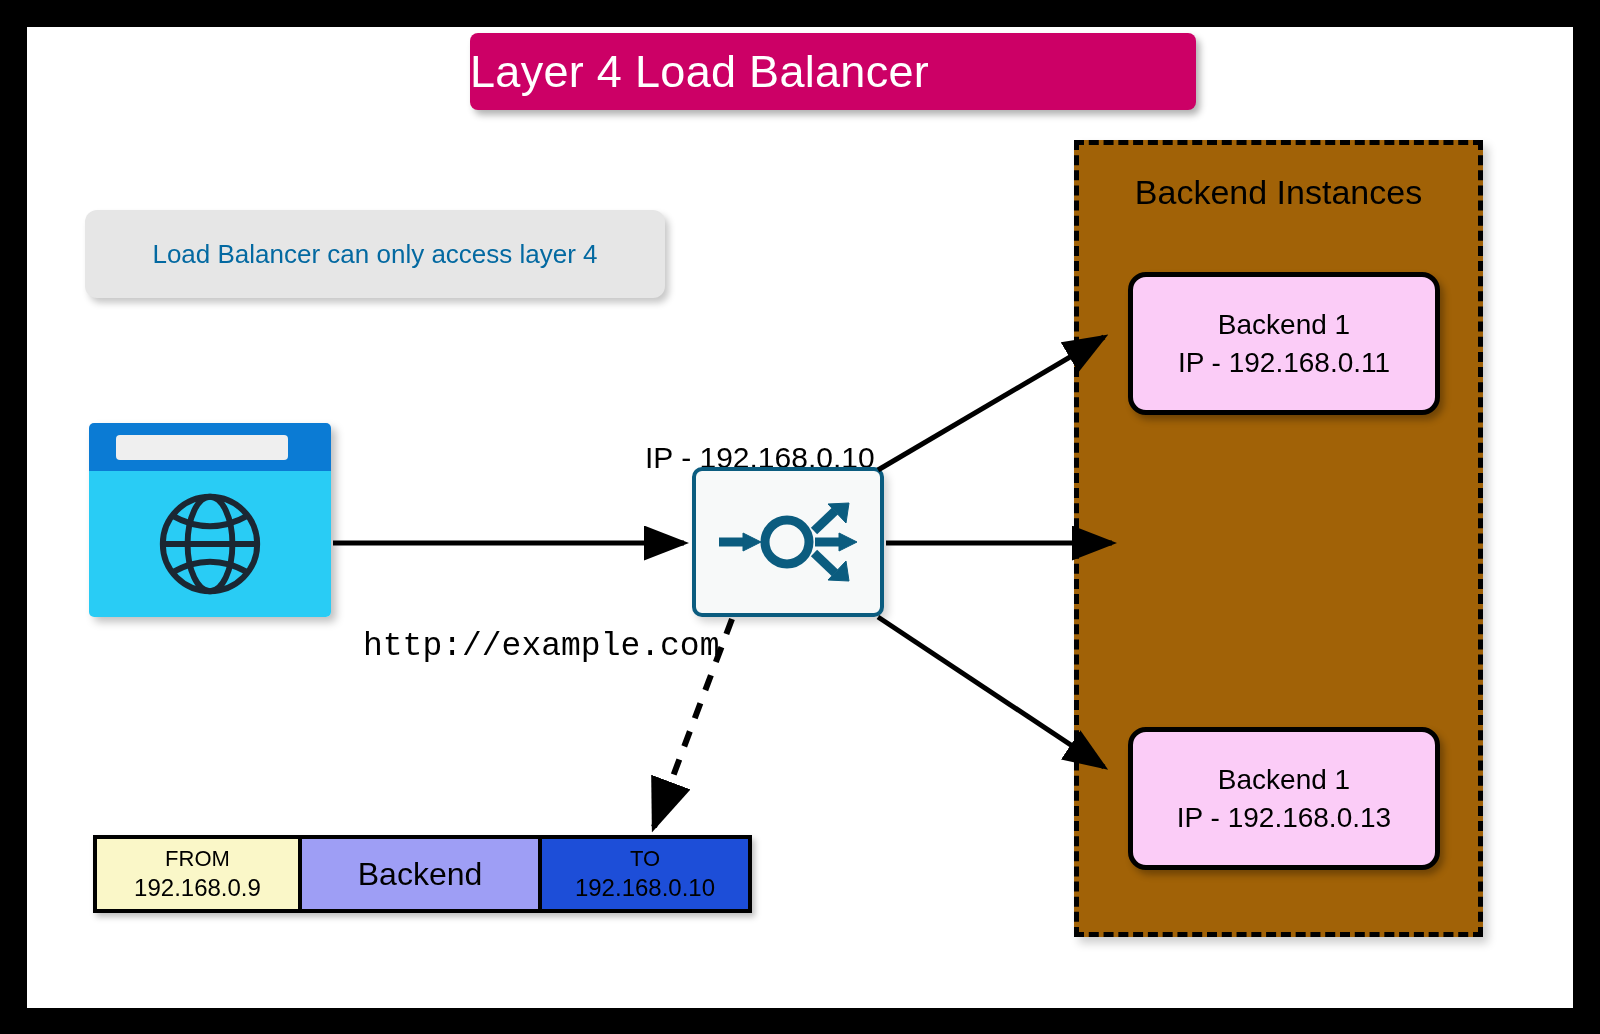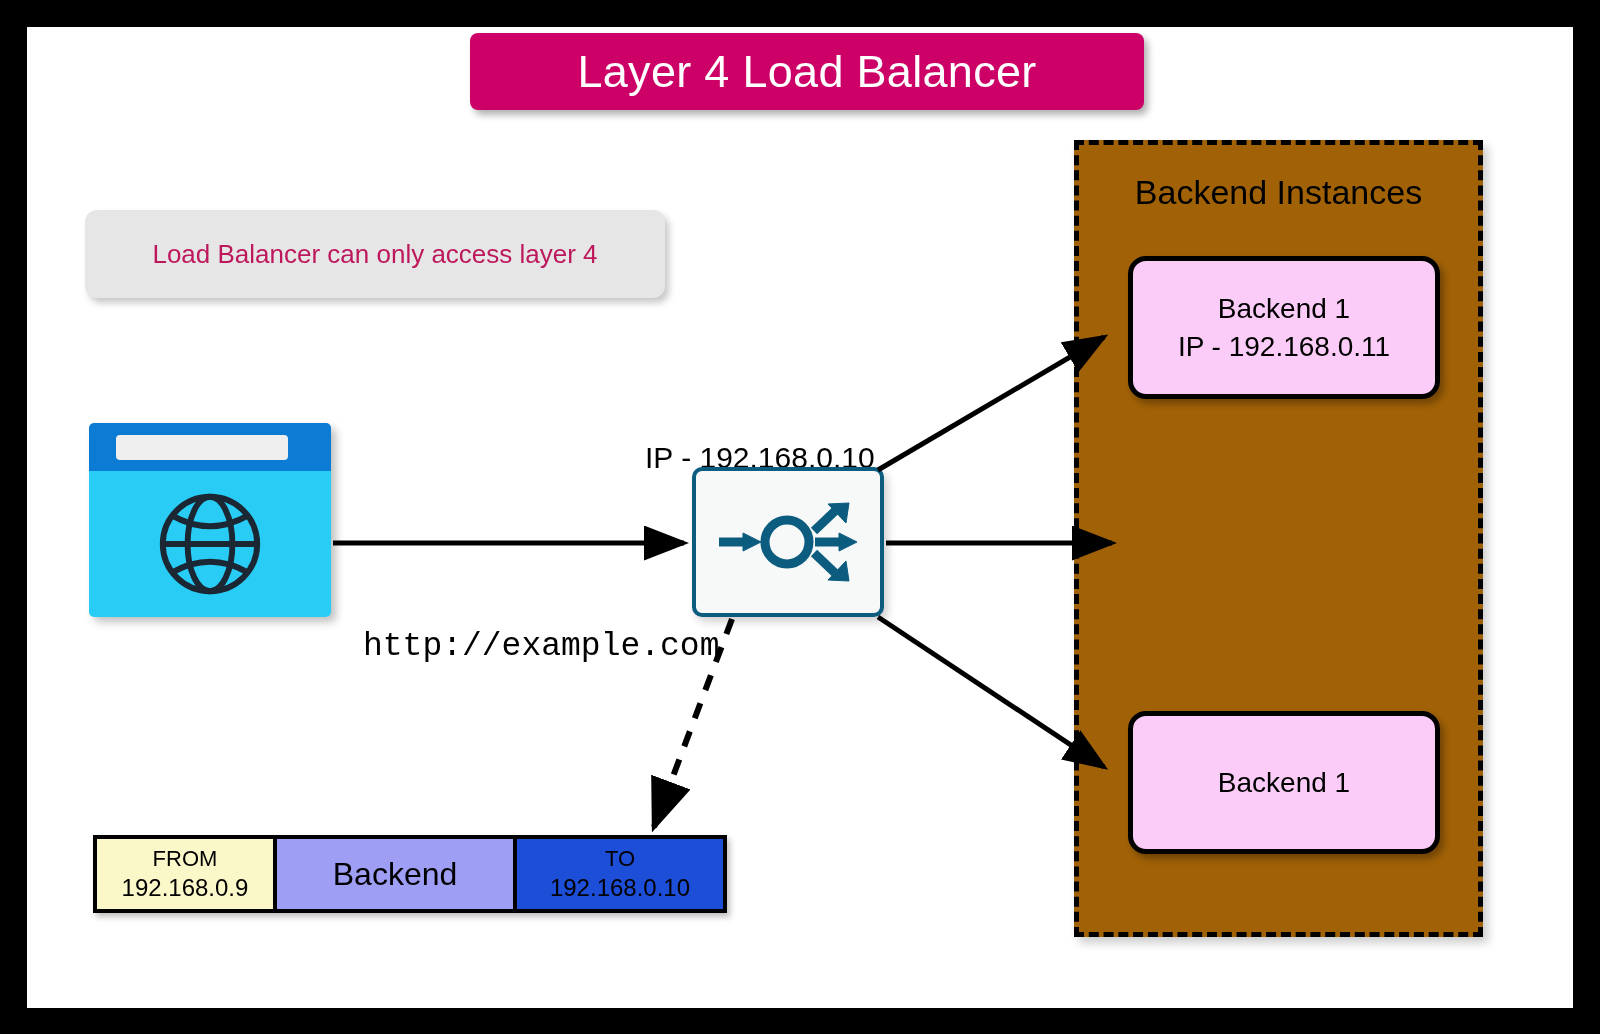--- a/index.html
+++ b/index.html
@@ -21,28 +21,28 @@
     width: 1546px;
     height: 981px;
     background: #ffffff;
   }
 
   
   #title-banner {
     position: absolute;
     left: 443px;
     top: 6px;
-    width: 674px;
+    width: 726px;
     height: 77px;
     background: #CC0066;
     border-radius: 8px;
     box-shadow: 4px 5px 7px rgba(0,0,0,0.30);
     display: flex;
     align-items: center;
-    justify-content: center;
+    justify-content: flex-start;
   }
   #title-banner .title-text {
     color: #ffffff;
     font-size: 45px;
     letter-spacing: 0.3px;
     white-space: nowrap;
   }
 
   
   #note-box {
@@ -57,21 +57,21 @@
     display: flex;
     flex-direction: column;
     align-items: center;
     justify-content: center;
     text-align: center;
     padding: 0 10px;
     box-sizing: border-box;
   }
   #note-box .note-line {
     font-size: 26px;
-    color: #be185d;
+    color: #0369a1;
     line-height: 1.42;
     white-space: nowrap;
   }
 
   
   #browser-icon {
     position: absolute;
     left: 62px;
     top: 396px;
     width: 242px;
@@ -166,20 +166,21 @@
     height: 143px;
     background: #FBCCF7;
     border: 5px solid #000000;
     border-radius: 18px;
     box-sizing: border-box;
     box-shadow: 4px 5px 7px rgba(0,0,0,0.30);
     display: flex;
     flex-direction: column;
     align-items: center;
     justify-content: center;
+    margin-top: 16px;
   }
   .backend-box .backend-name {
     font-size: 28px;
     color: #000000;
     line-height: 1.35;
     white-space: nowrap;
   }
   .backend-box .backend-ip {
     font-size: 28px;
     color: #000000;
@@ -203,21 +204,21 @@
   }
   .packet-cell {
     display: flex;
     flex-direction: column;
     align-items: center;
     justify-content: center;
     border-right: 4px solid #000000;
     box-sizing: border-box;
   }
   .packet-cell:last-child { border-right: none; }
-  #packet-cell-from { width: 180px; background: #FAF7C8; }
+  #packet-cell-from { width: 205px; background: #FAF7C8; }
   #packet-cell-message { width: 240px; background: #9E9EF5; }
   #packet-cell-to { width: 206px; background: #1d4ed8; }
   .packet-head {
     font-size: 22px;
     color: #000000;
     line-height: 1.25;
   }
   .packet-value {
     font-size: 24px;
     color: #000000;
@@ -296,20 +297,21 @@
     <div id="backend-group-title">Backend Instances</div>
 
     <div class="backend-box" id="backend-box-0">
       <span class="backend-name">Backend 1</span>
       <span class="backend-ip">IP - 192.168.0.11</span>
     </div>
 
 
     <div class="backend-box" id="backend-box-2">
       <span class="backend-name">Backend 1</span>
+      <span class="backend-ip">IP - 192.168.0.13</span>
     </div>
   </div>
 
   <div id="packet">
     <div class="packet-cell" id="packet-cell-from">
       <span class="packet-head">FROM</span>
       <span class="packet-value">192.168.0.9</span>
     </div>
     <div class="packet-cell" id="packet-cell-message">
       <span class="packet-single">Backend</span>

